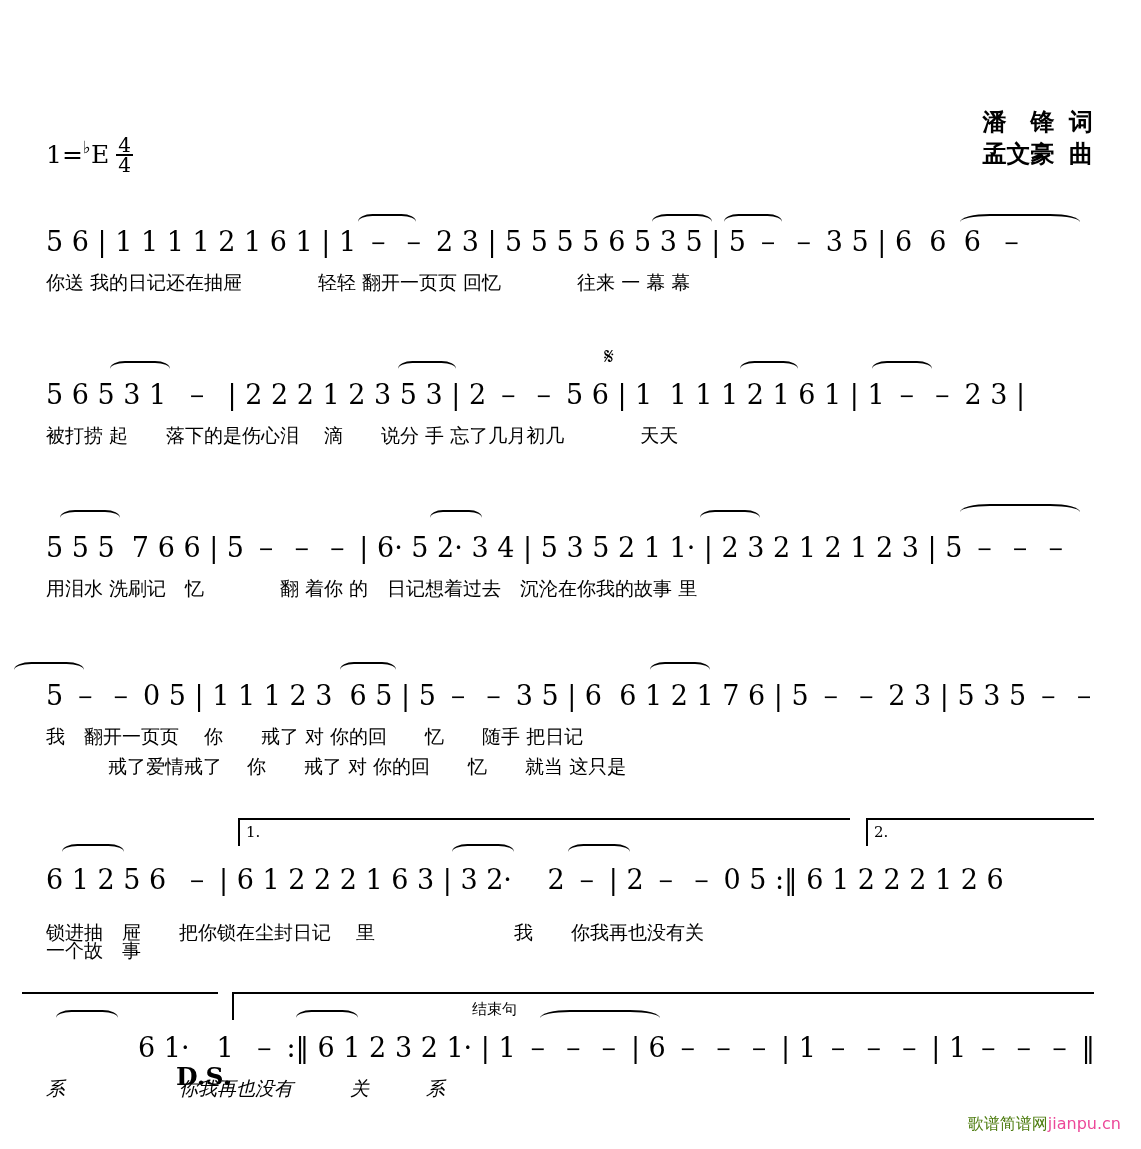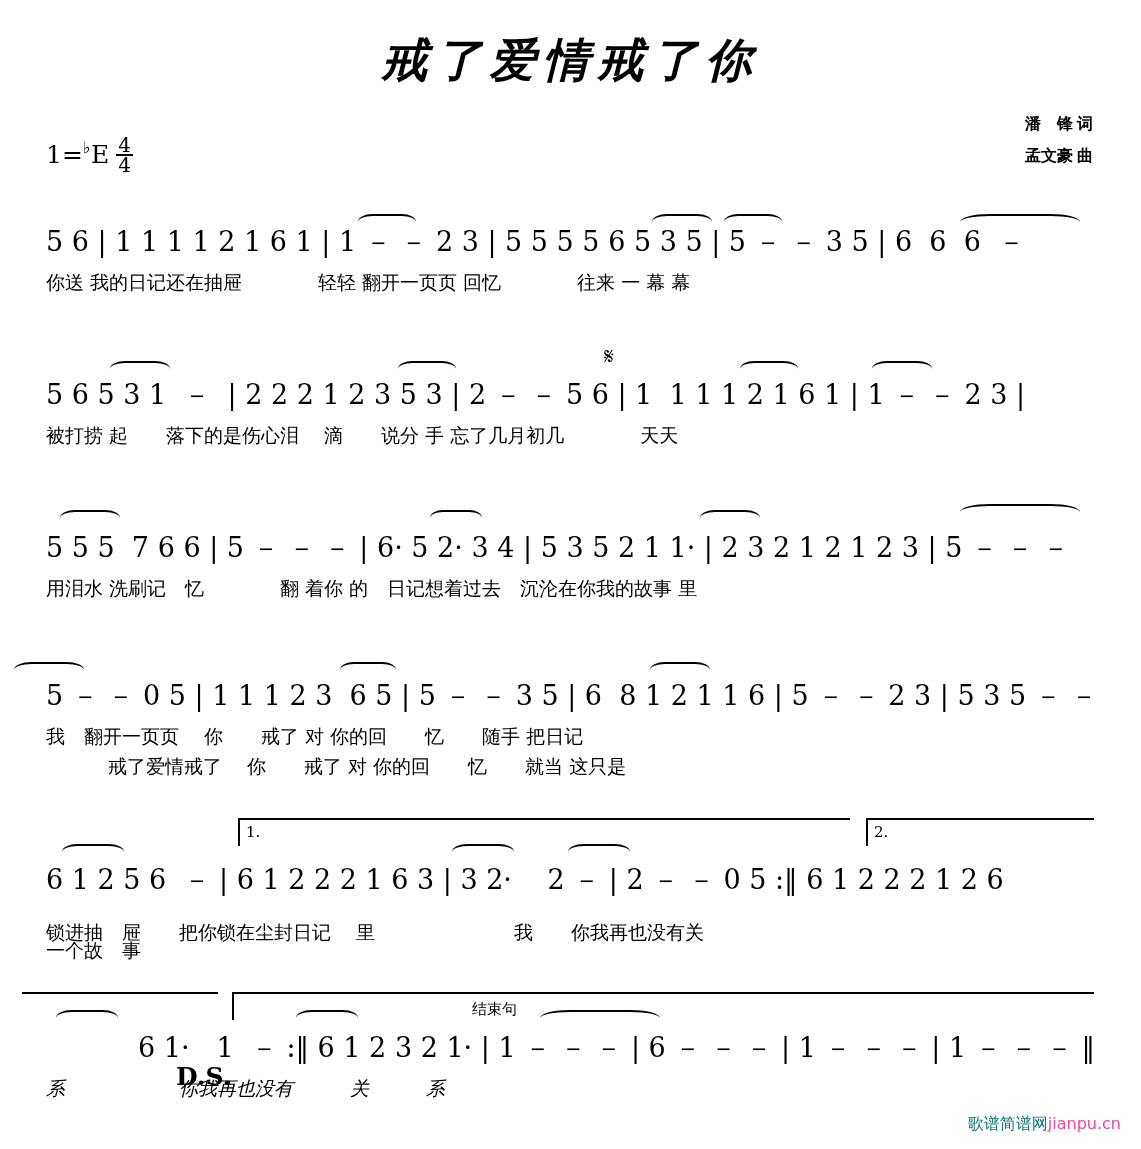--- a/index.html
+++ b/index.html
@@ -19,23 +19,23 @@
     font-family:"DejaVu Serif", serif;
     font-size:46px; font-weight:bold;
     letter-spacing:8px;
     font-style:italic;
   }
 
   
   .credits {
     position:absolute; top:108px; right:48px;
     text-align:right;
-    font-size:16px; font-weight:bold;
+    font-size:24px; font-weight:bold;
     line-height:32px;
-    font-family:Liberation Serif, serif;
+    font-family:Liberation Mono, monospace;
   }
   .credits div { white-space:pre; }
 
   
   .keysig {
     position:absolute; top:135px; left:46px;
     font-size:25px;
     font-family:"DejaVu Serif", serif;
     display:flex; align-items:center;
   }
@@ -79,29 +79,28 @@
   }
   .segno { position:absolute; font-size:23px; font-family:"DejaVu Sans", sans-serif; }
   .ds { position:absolute; font-size:25px; font-family:"DejaVu Serif", serif; font-weight:bold; }
   .endlabel { position:absolute; font-size:15px; font-family:Liberation Serif, serif; }
 
   
   .watermark {
     position:absolute; bottom:14px; right:20px;
     font-size:16px; font-family:"DejaVu Sans", sans-serif;
   }
-  .watermark .cn { color:#0f766e; }
+  .watermark .cn { color:#4d7c0f; }
   .watermark .en { color:#ec4899; }
 </style>
 </head>
 <body>
 
 <div class="sheet">
 
-  <div class="title">戒了爱情戒了你</div>
 
   <div class="credits">
     <div>潘　锋 词</div>
     <div>孟文豪 曲</div>
   </div>
 
   <div class="keysig">
     <span>1=</span>
       <span class="flat">♭</span>
       <span>E</span>
@@ -136,21 +135,21 @@
     <div class="slur" style="left:700px; top:-2px; width:60px;"></div>
     <div class="slur" style="left:960px; top:-8px; width:120px;"></div>
     <div class="notes" style="top:18px;">5 5 5  7 6 6 | 5 － － － | 6· 5 2· 3 4 | 5 3 5 2 1 1· | 2 3 2 1 2 1 2 3 | 5 － － －</div>
     <div class="lyrics" style="top:64px;">用泪水 洗刷记　忆　　　　翻 着你 的　日记想着过去　沉沦在你我的故事 里</div>
   </div>
 
   <div class="system" style="top:662px;">
     <div class="slur" style="left:14px; top:0px; width:70px;"></div>
     <div class="slur" style="left:340px; top:0px; width:56px;"></div>
     <div class="slur" style="left:650px; top:0px; width:60px;"></div>
-    <div class="notes" style="top:16px;">5 － － 0 5 | 1 1 1 2 3  6 5 | 5 － － 3 5 | 6  8 1 2 1 1 6 | 5 － － 2 3 | 5 3 5 － －</div>
+    <div class="notes" style="top:16px;">5 － － 0 5 | 1 1 1 2 3  6 5 | 5 － － 3 5 | 6  6 1 2 1 7 6 | 5 － － 2 3 | 5 3 5 － －</div>
     <div class="lyrics" style="top:62px;">我　翻开一页页　 你　　戒了 对 你的回　　忆　　随手 把日记</div>
     <div class="lyrics" style="top:92px; left:108px;">戒了爱情戒了　 你　　戒了 对 你的回　　忆　　就当 这只是</div>
   </div>
 
   <div class="system" style="top:830px;">
     <div class="ending" style="left:238px; top:-12px; width:610px;">
       <span class="lbl">1.</span>
     </div>
     <div class="ending" style="left:866px; top:-12px; width:226px;">
       <span class="lbl">2.</span>

